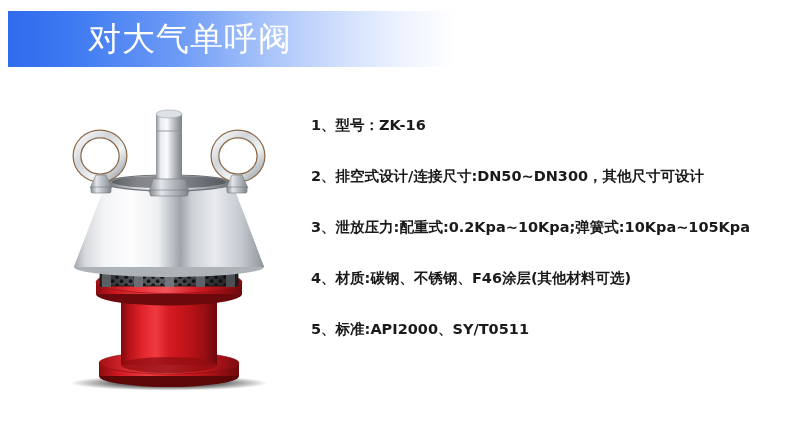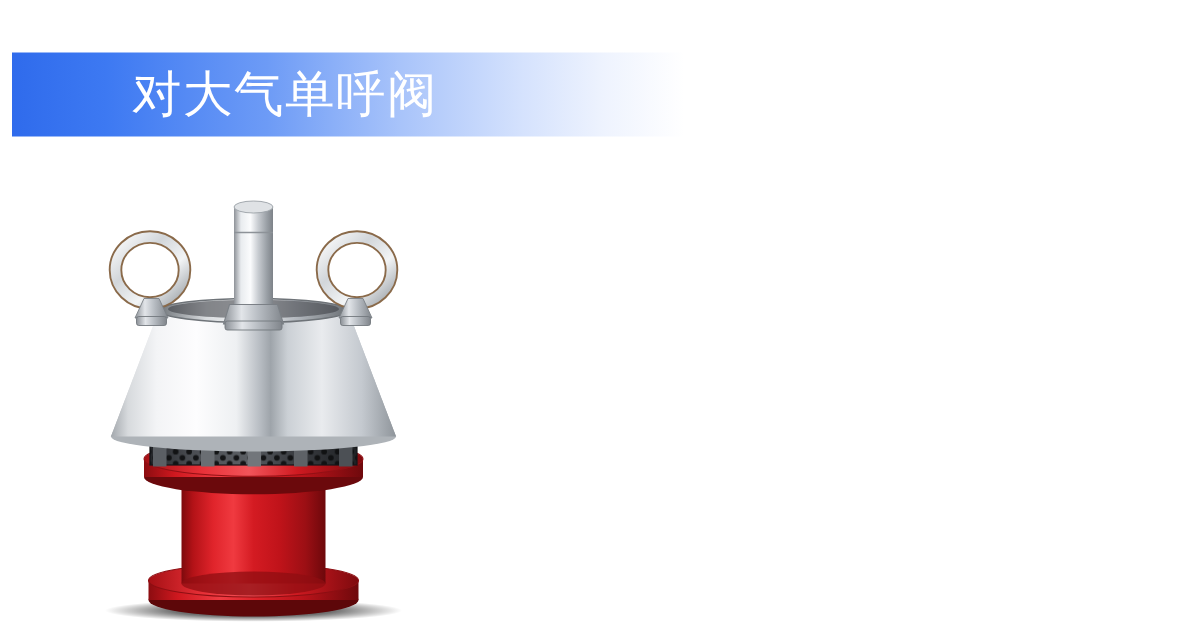--- a/index.html
+++ b/index.html
@@ -14,21 +14,20 @@
     overflow: hidden;
     font-family: "DejaVu Sans", "Liberation Sans", sans-serif;
     position: relative;
   }
 
   #page {
     position: relative;
     width: 800px;
     height: 350px;
     background: #ffffff;
-    margin-top: 24px;
   }
 
   
   .banner {
     position: absolute;
     left: 8px;
     top: 11px;
     width: 448px;
     height: 56px;
     background: linear-gradient(90deg,
@@ -243,14 +242,21 @@
       <g>
         <rect x="118" y="18" width="26" height="72" rx="2" fill="url(#gShaft)"></rect>
         <ellipse cx="131" cy="19" rx="13" ry="4" fill="#dfe2e5" stroke="#9aa0a6" stroke-width="0.6"></ellipse>
         <line x1="118" y1="36" x2="144" y2="36" stroke="#8d9298" stroke-width="0.9"></line>
         <path d="M 115 84 L 111 97 L 151 97 L 147 84 Z" fill="url(#gNut)" stroke="#7b8086" stroke-width="0.7"></path>
         <rect x="112" y="95" width="38" height="6" rx="1.5" fill="url(#gNut)" stroke="#73787e" stroke-width="0.6"></rect>
       </g>
     </svg>
   </div>
 
+  <div class="specs">
+    <div class="spec-line">1、型号：ZK-16</div>
+    <div class="spec-line">2、排空式设计/连接尺寸:DN50~DN300，其他尺寸可设计</div>
+    <div class="spec-line">3、泄放压力:配重式:0.2Kpa~10Kpa;弹簧式:10Kpa~105Kpa</div>
+    <div class="spec-line">4、材质:碳钢、不锈钢、F46涂层(其他材料可选)</div>
+    <div class="spec-line">5、标准:API2000、SY/T0511</div>
+  </div>
 
 </div>
 
 </body></html>

